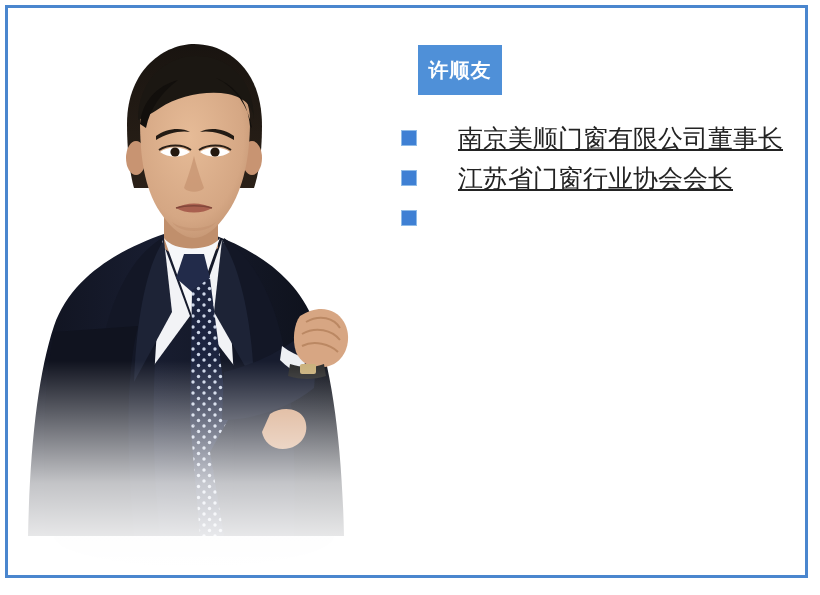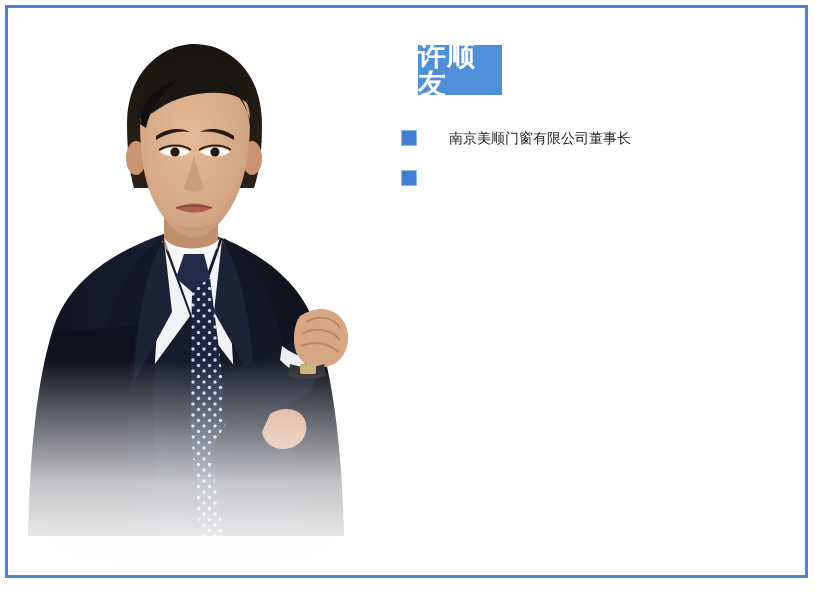--- a/index.html
+++ b/index.html
@@ -59,21 +59,21 @@
     top: 45px;
     width: 84px;
     height: 50px;
     background: #4f90d8;
     display: flex;
     align-items: center;
     justify-content: center;
   }
   .name-badge-text {
     color: #ffffff;
-    font-size: 28px;
+    font-size: 20px;
     font-weight: bold;
     letter-spacing: 1px;
     line-height: 1;
   }
 
   
   .cred-list {
     position: absolute;
     left: 401px;
     top: 118px;
@@ -87,25 +87,26 @@
   }
   .cred-bullet {
     width: 16px;
     height: 16px;
     background: #3f80d4;
     border: 1px solid #8fbbe8;
     box-sizing: border-box;
     flex: 0 0 auto;
   }
   .cred-text {
-    margin-left: 32px;
-    font-size: 14px;
+    margin-left: 41px;
+    font-size: 25px;
     color: #232323;
     line-height: 1;
     white-space: nowrap;
+    text-decoration: underline;
   }
 </style>
 </head>
 <body>
 
 <div class="slide">
 
   <div class="frame"></div>
 
   <div class="portrait-wrap">
@@ -250,20 +251,24 @@
     <span class="name-badge-text">许顺友</span>
   </div>
 
   <div class="cred-list">
 
     <div class="cred-row">
       <span class="cred-bullet"></span>
       <span class="cred-text">南京美顺门窗有限公司董事长</span>
     </div>
 
-
     <div class="cred-row">
       <span class="cred-bullet"></span>
+      <span class="cred-text">江苏省门窗行业协会会长</span>
+    </div>
+
+    <div class="cred-row">
+      <span class="cred-bullet"></span>
     </div>
 
   </div>
 
 </div>
 
 </body></html>

